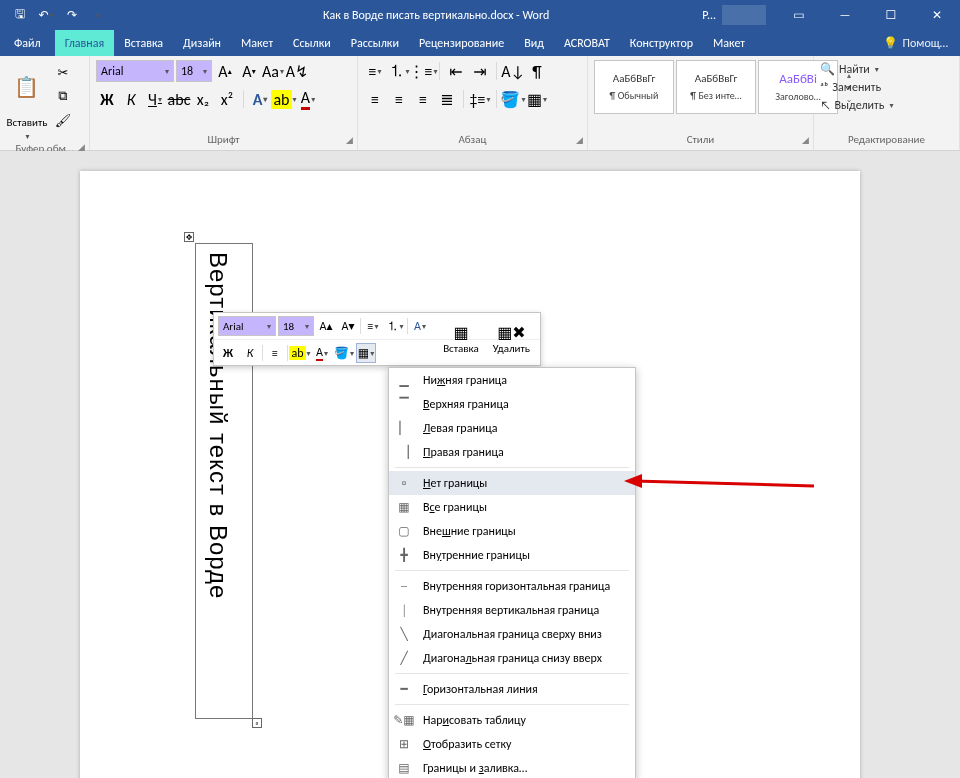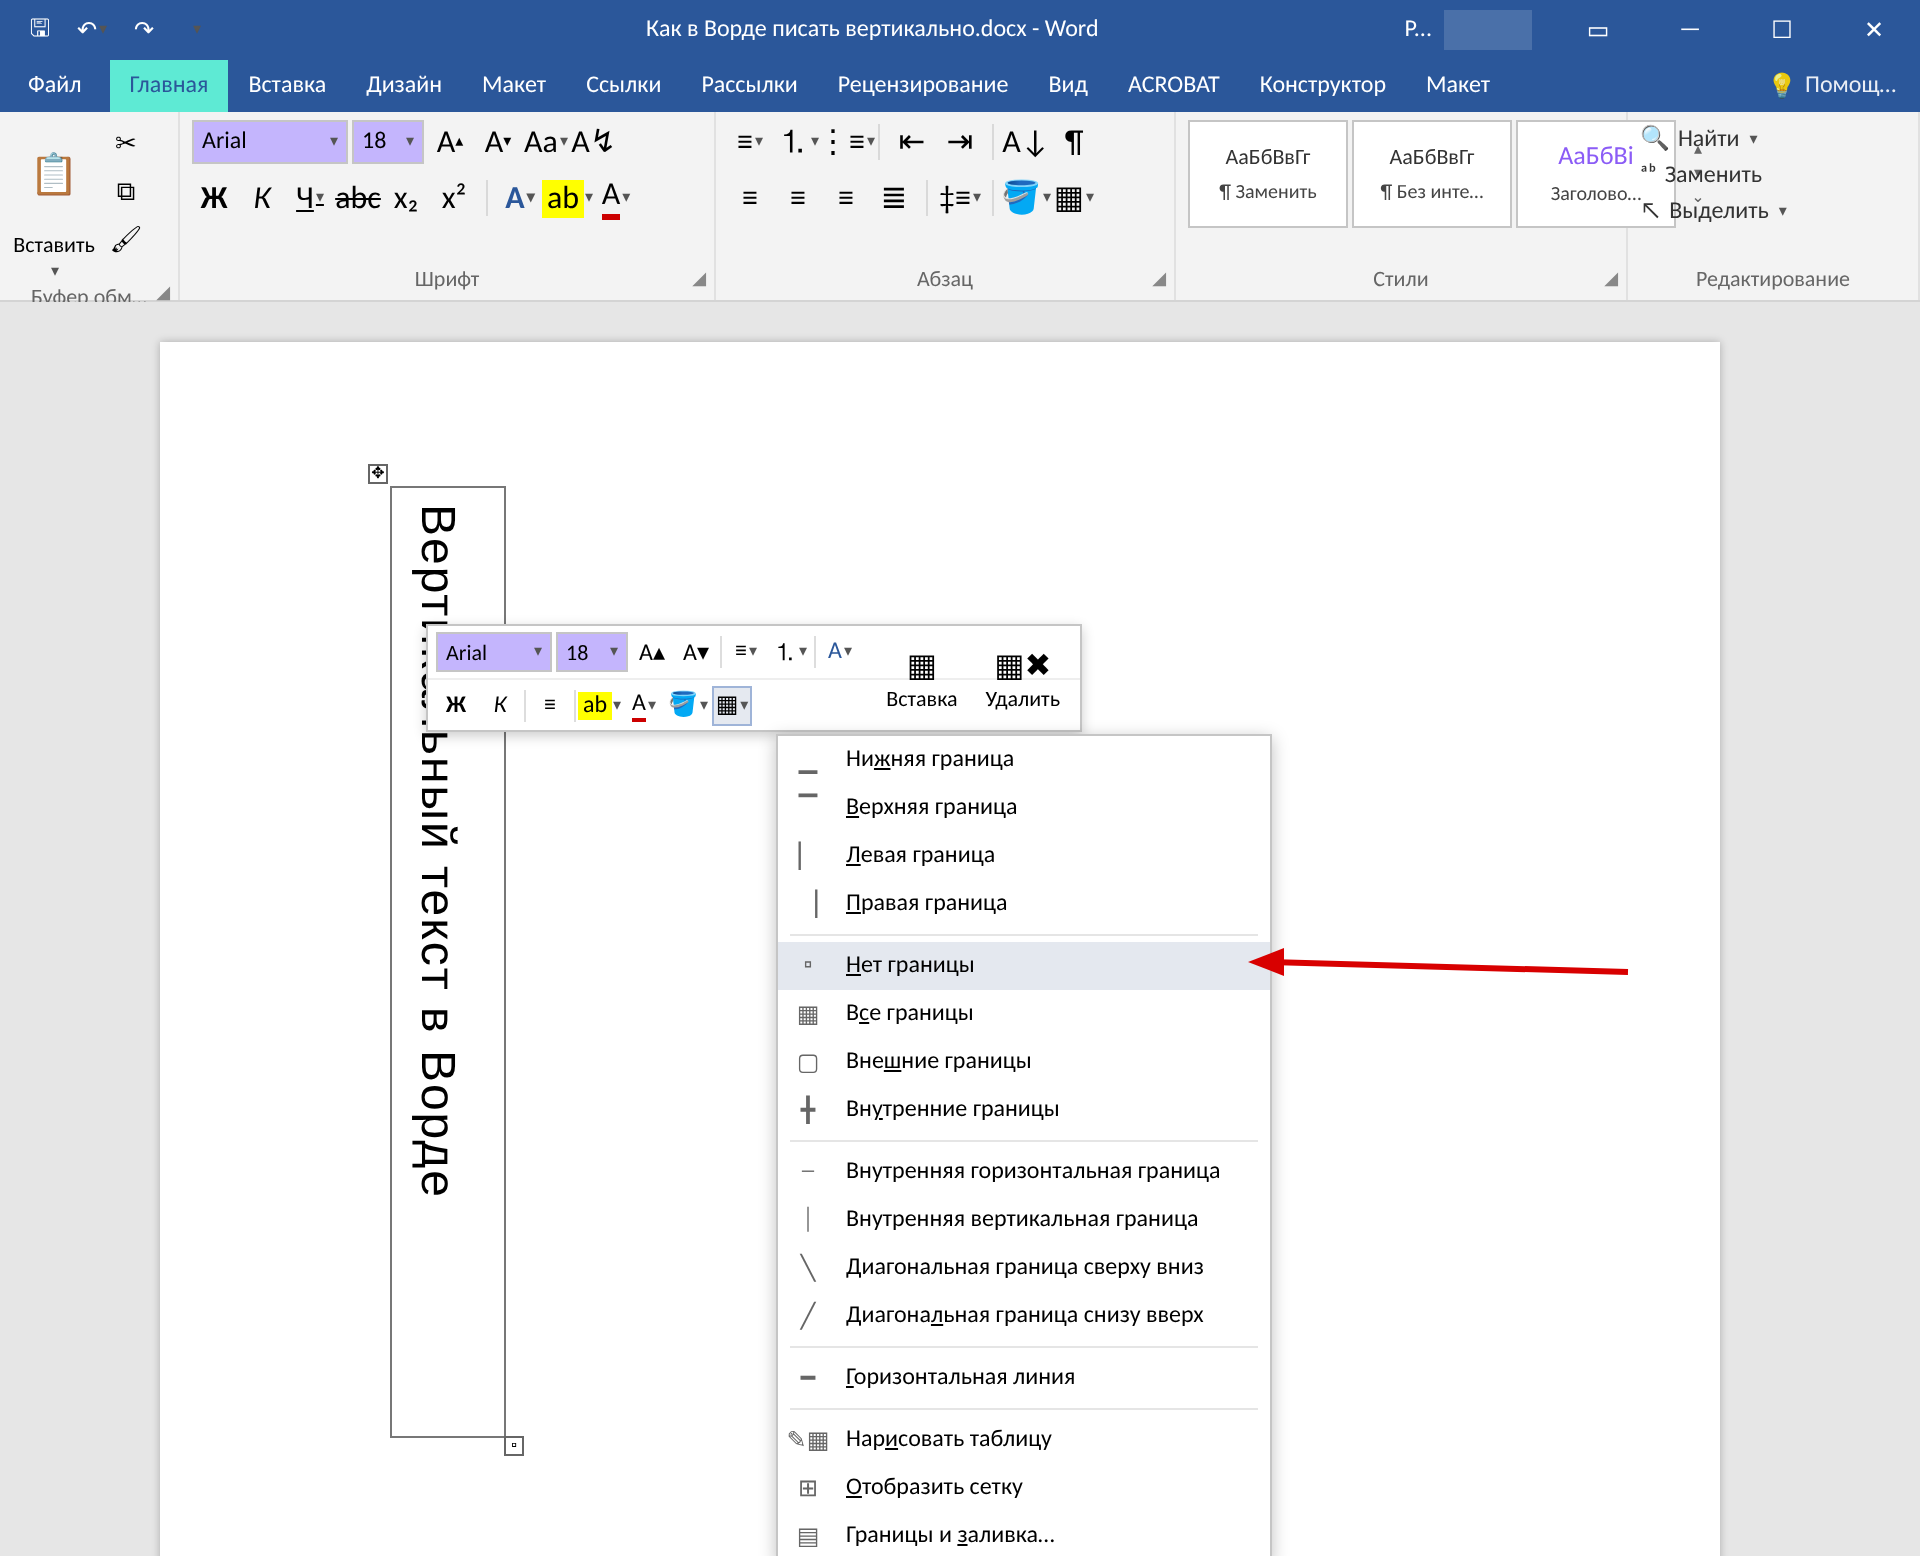--- a/index.html
+++ b/index.html
@@ -255,21 +255,21 @@
       </div>
     </div>
     <div class="group-label"><span>Абзац</span><span class="launcher">◢</span></div>
   </div>
 
   <div class="group" style="width:226px">
     <div class="group-body">
       <div class="styles-row">
         <div class="style-box">
           <div class="preview">АаБбВвГг</div>
-          <div class="name">¶ Заменить</div>
+          <div class="name">¶ Обычный</div>
         </div>
         <div class="style-box">
           <div class="preview">АаБбВвГг</div>
           <div class="name">¶ Без инте…</div>
         </div>
         <div class="style-box heading">
           <div class="preview">АаБбВі</div>
           <div class="name">Заголово…</div>
         </div>
         <div class="style-more">

